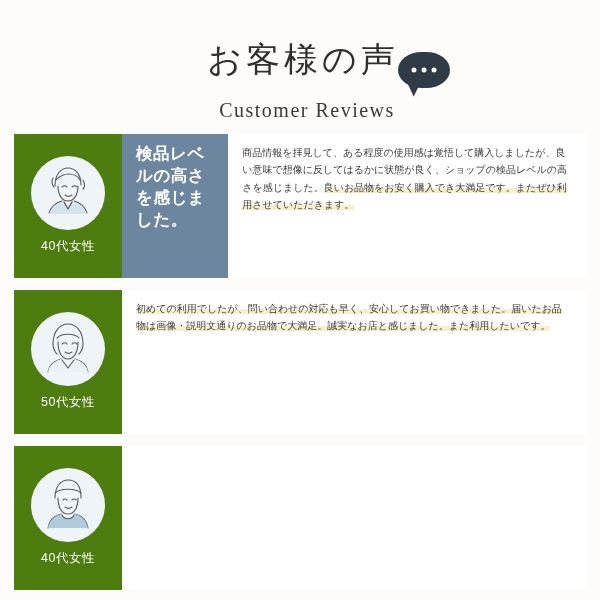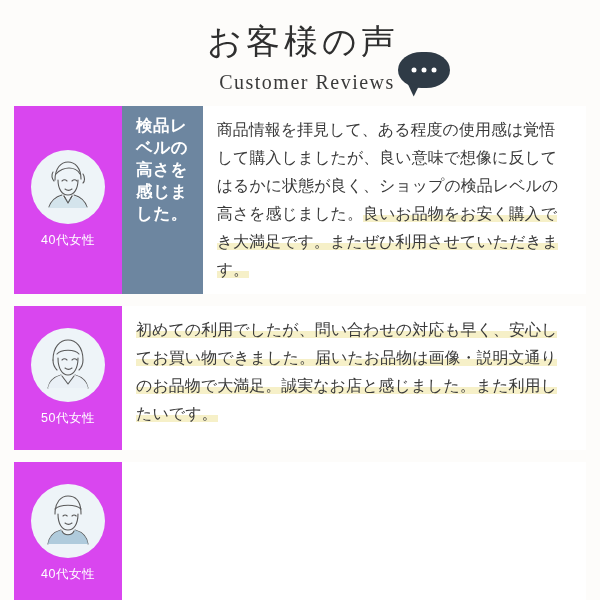--- a/index.html
+++ b/index.html
@@ -29,21 +29,21 @@
     padding-top: 22px;
     padding-bottom: 6px;
   }
   .header-title {
     font-family: "Liberation Serif", serif;
     font-size: 34px;
     letter-spacing: 4px;
     color: #2f2f2f;
     line-height: 1.2;
     font-weight: normal;
-    margin: 0;
+    margin: 18px;
     padding-left: 6px;
   }
   .header-sub {
     font-family: "Liberation Serif", serif;
     font-size: 20px;
     letter-spacing: 1.5px;
     color: #3a3a3a;
     margin-top: 8px;
     padding-left: 6px;
     margin-left: 8px;
@@ -92,21 +92,21 @@
   .review {
     display: flex;
     align-items: stretch;
     background: #ffffff;
     margin-bottom: 12px;
     min-height: 144px;
   }
   .avatar-col {
     width: 108px;
     flex: 0 0 108px;
-    background: #d946ef;
+    background: #4d7c0f;
     display: flex;
     flex-direction: column;
     align-items: center;
     justify-content: center;
     padding: 8px 0;
     box-sizing: border-box;
   }
   .avatar-circle {
     width: 74px;
     height: 74px;
@@ -133,21 +133,21 @@
     color: #ffffff;
     font-size: 16.5px;
     font-weight: bold;
     letter-spacing: 0.5px;
     padding: 9px 14px 8px 14px;
     box-sizing: border-box;
   }
   .review-body {
     flex: 1 1 auto;
     padding: 10px 16px 10px 14px;
-    font-size: 16px;
+    font-size: 10px;
     line-height: 1.75;
     color: #3a3a3a;
     box-sizing: border-box;
   }
   .hl {
     background: linear-gradient(transparent 58%, #f6f0c8 58%);
   }
 
   
   .face {

